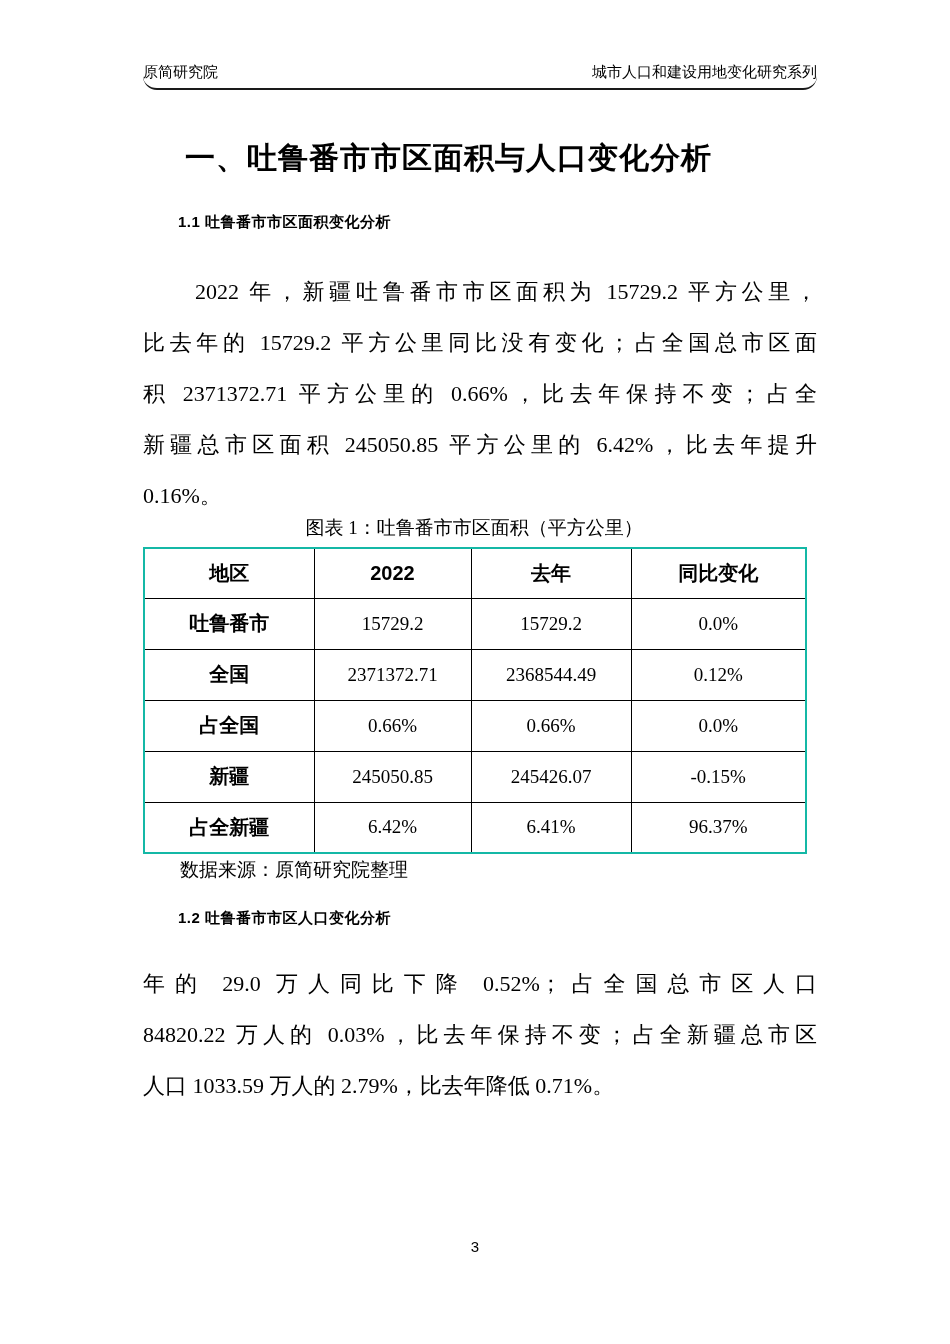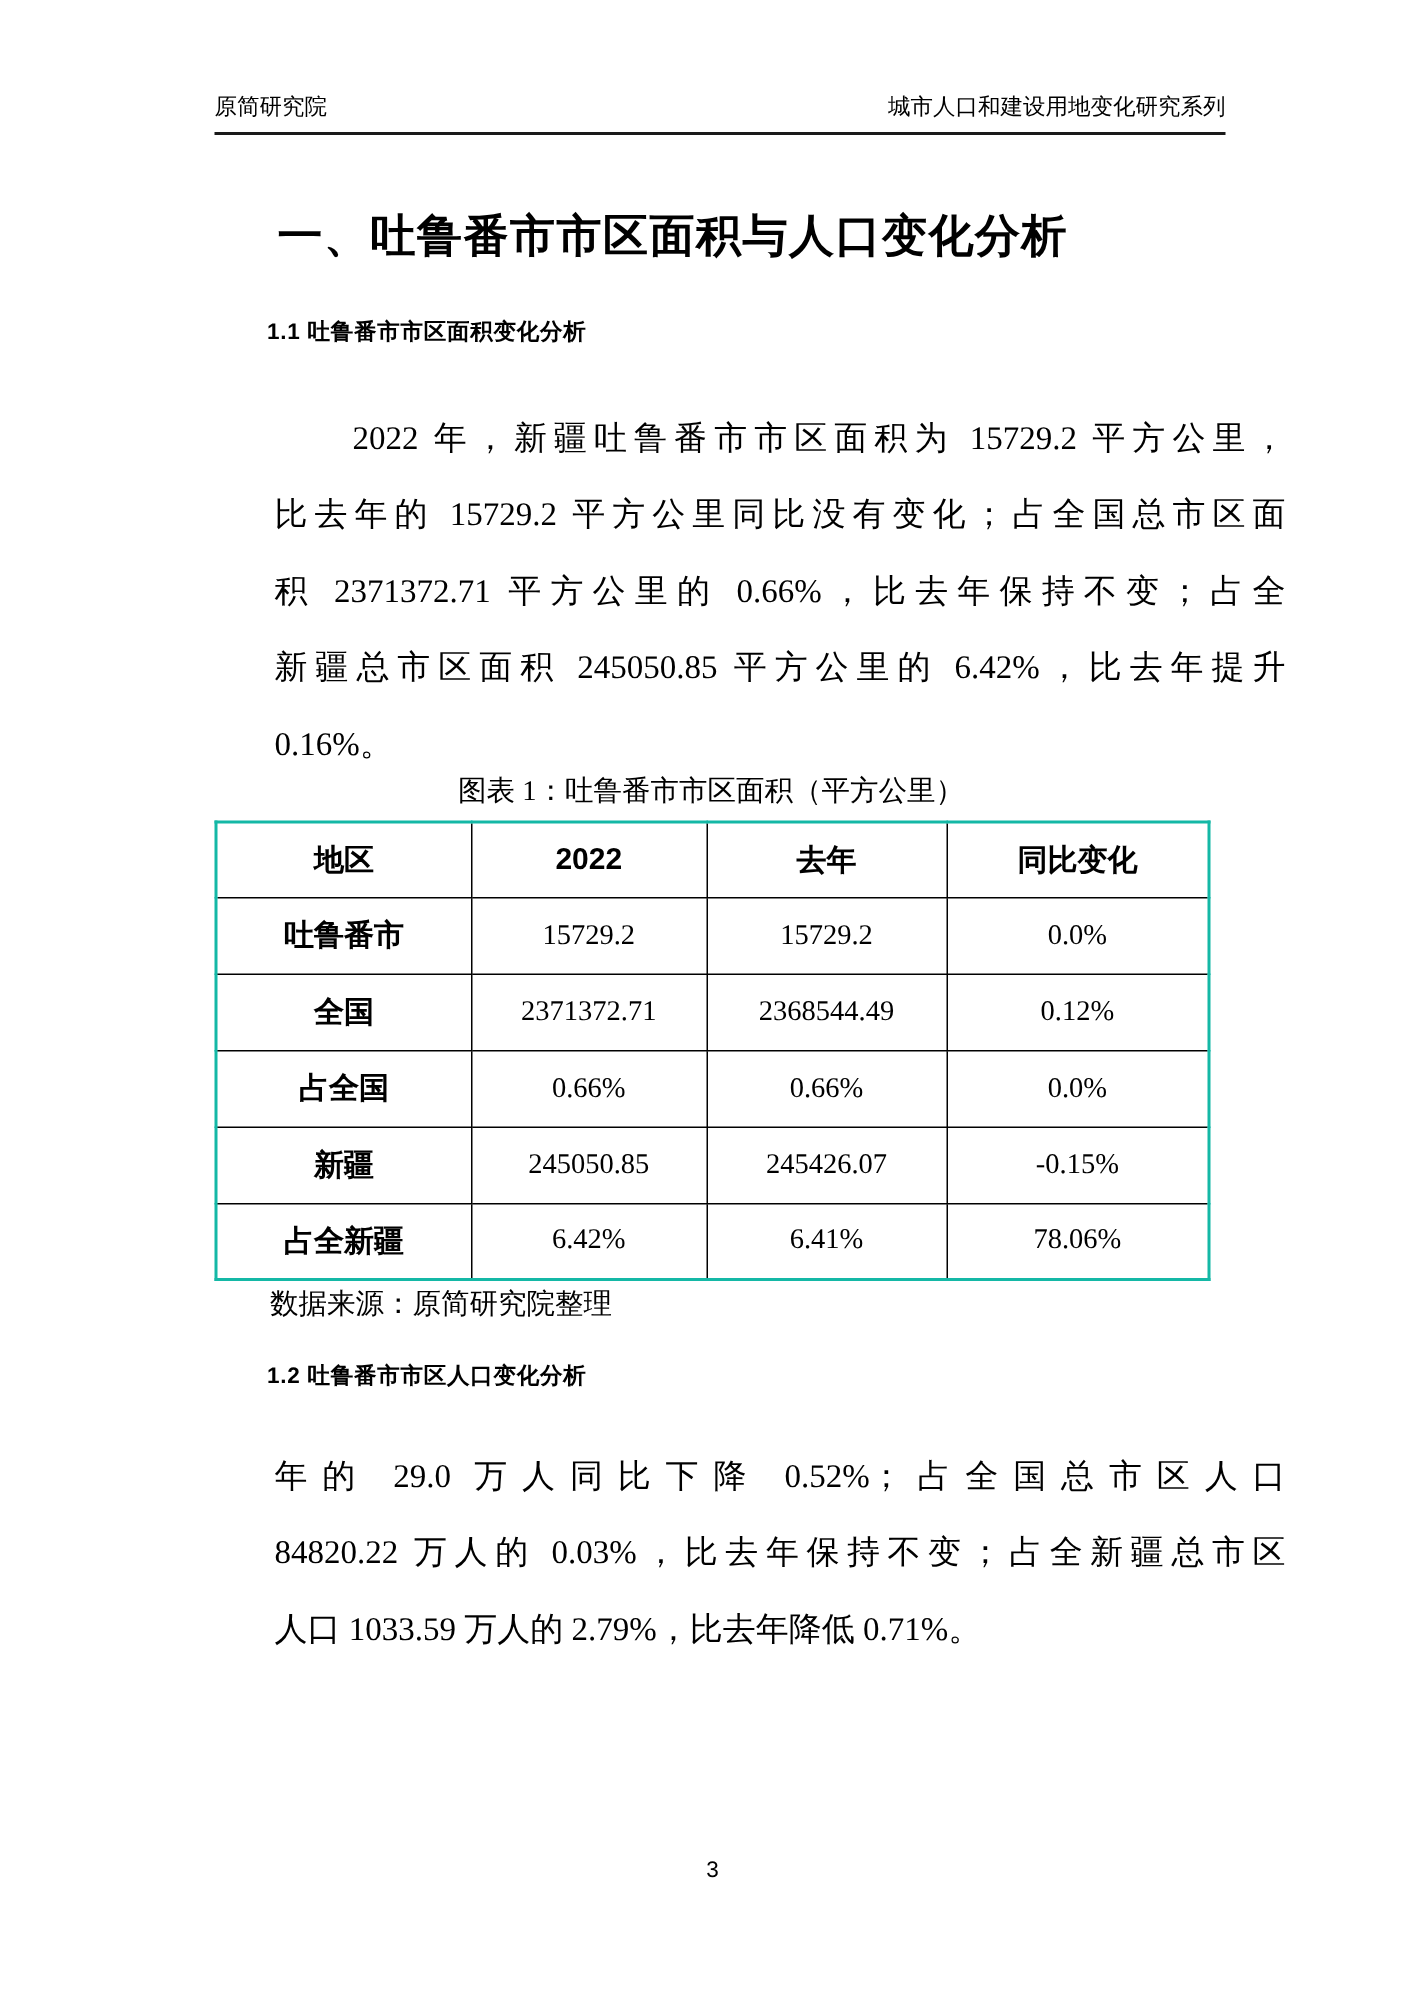--- a/index.html
+++ b/index.html
@@ -1,15 +1,15 @@
 <!DOCTYPE html>
 <html><head>
 <meta charset="utf-8">
 <style>
-  * { margin: 0; padding: 0; box-sizing: border-box; }
+  * { margin: 0; padding: 0; box-sizing: border-box; border-radius: 24px; }
   html, body { background: #ffffff; }
   .page {
     position: relative;
     width: 950px;
     height: 1344px;
     background: #ffffff;
     color: #000000;
     font-family: "Liberation Serif", "DejaVu Serif", serif;
     overflow: hidden;
   }
@@ -57,21 +57,20 @@
   .sec-heading.sec1 { top: 206px; }
   .sec-heading.sec2 { top: 902px; }
 
   
   .para {
     position: absolute;
     left: 143px;
     width: 674px;
     font-size: 22px;
     line-height: 51px;
-    margin-left: 40px;
   }
   .para.p1 { top: 266px; }
   .para.p2 { top: 958px; }
   .pline {
     width: 100%;
     height: 51px;
     text-align: justify;
     text-align-last: justify;
     white-space: nowrap;
   }
@@ -201,21 +200,21 @@
       <tr>
         <td class="rowlabel">新疆</td>
         <td>245050.85</td>
         <td>245426.07</td>
         <td>-0.15%</td>
       </tr>
       <tr>
         <td class="rowlabel">占全新疆</td>
         <td>6.42%</td>
         <td>6.41%</td>
-        <td>78.06%</td>
+        <td>96.37%</td>
       </tr>
     </tbody>
   </table>
 
   <div class="source-note">数据来源：原简研究院整理</div>
 
   <div class="sec-heading sec2">1.2 吐鲁番市市区人口变化分析</div>
 
   <div class="para p2">
     <div class="pline">年的 29.0 万人同比下降 0.52%；占全国总市区人口</div>

